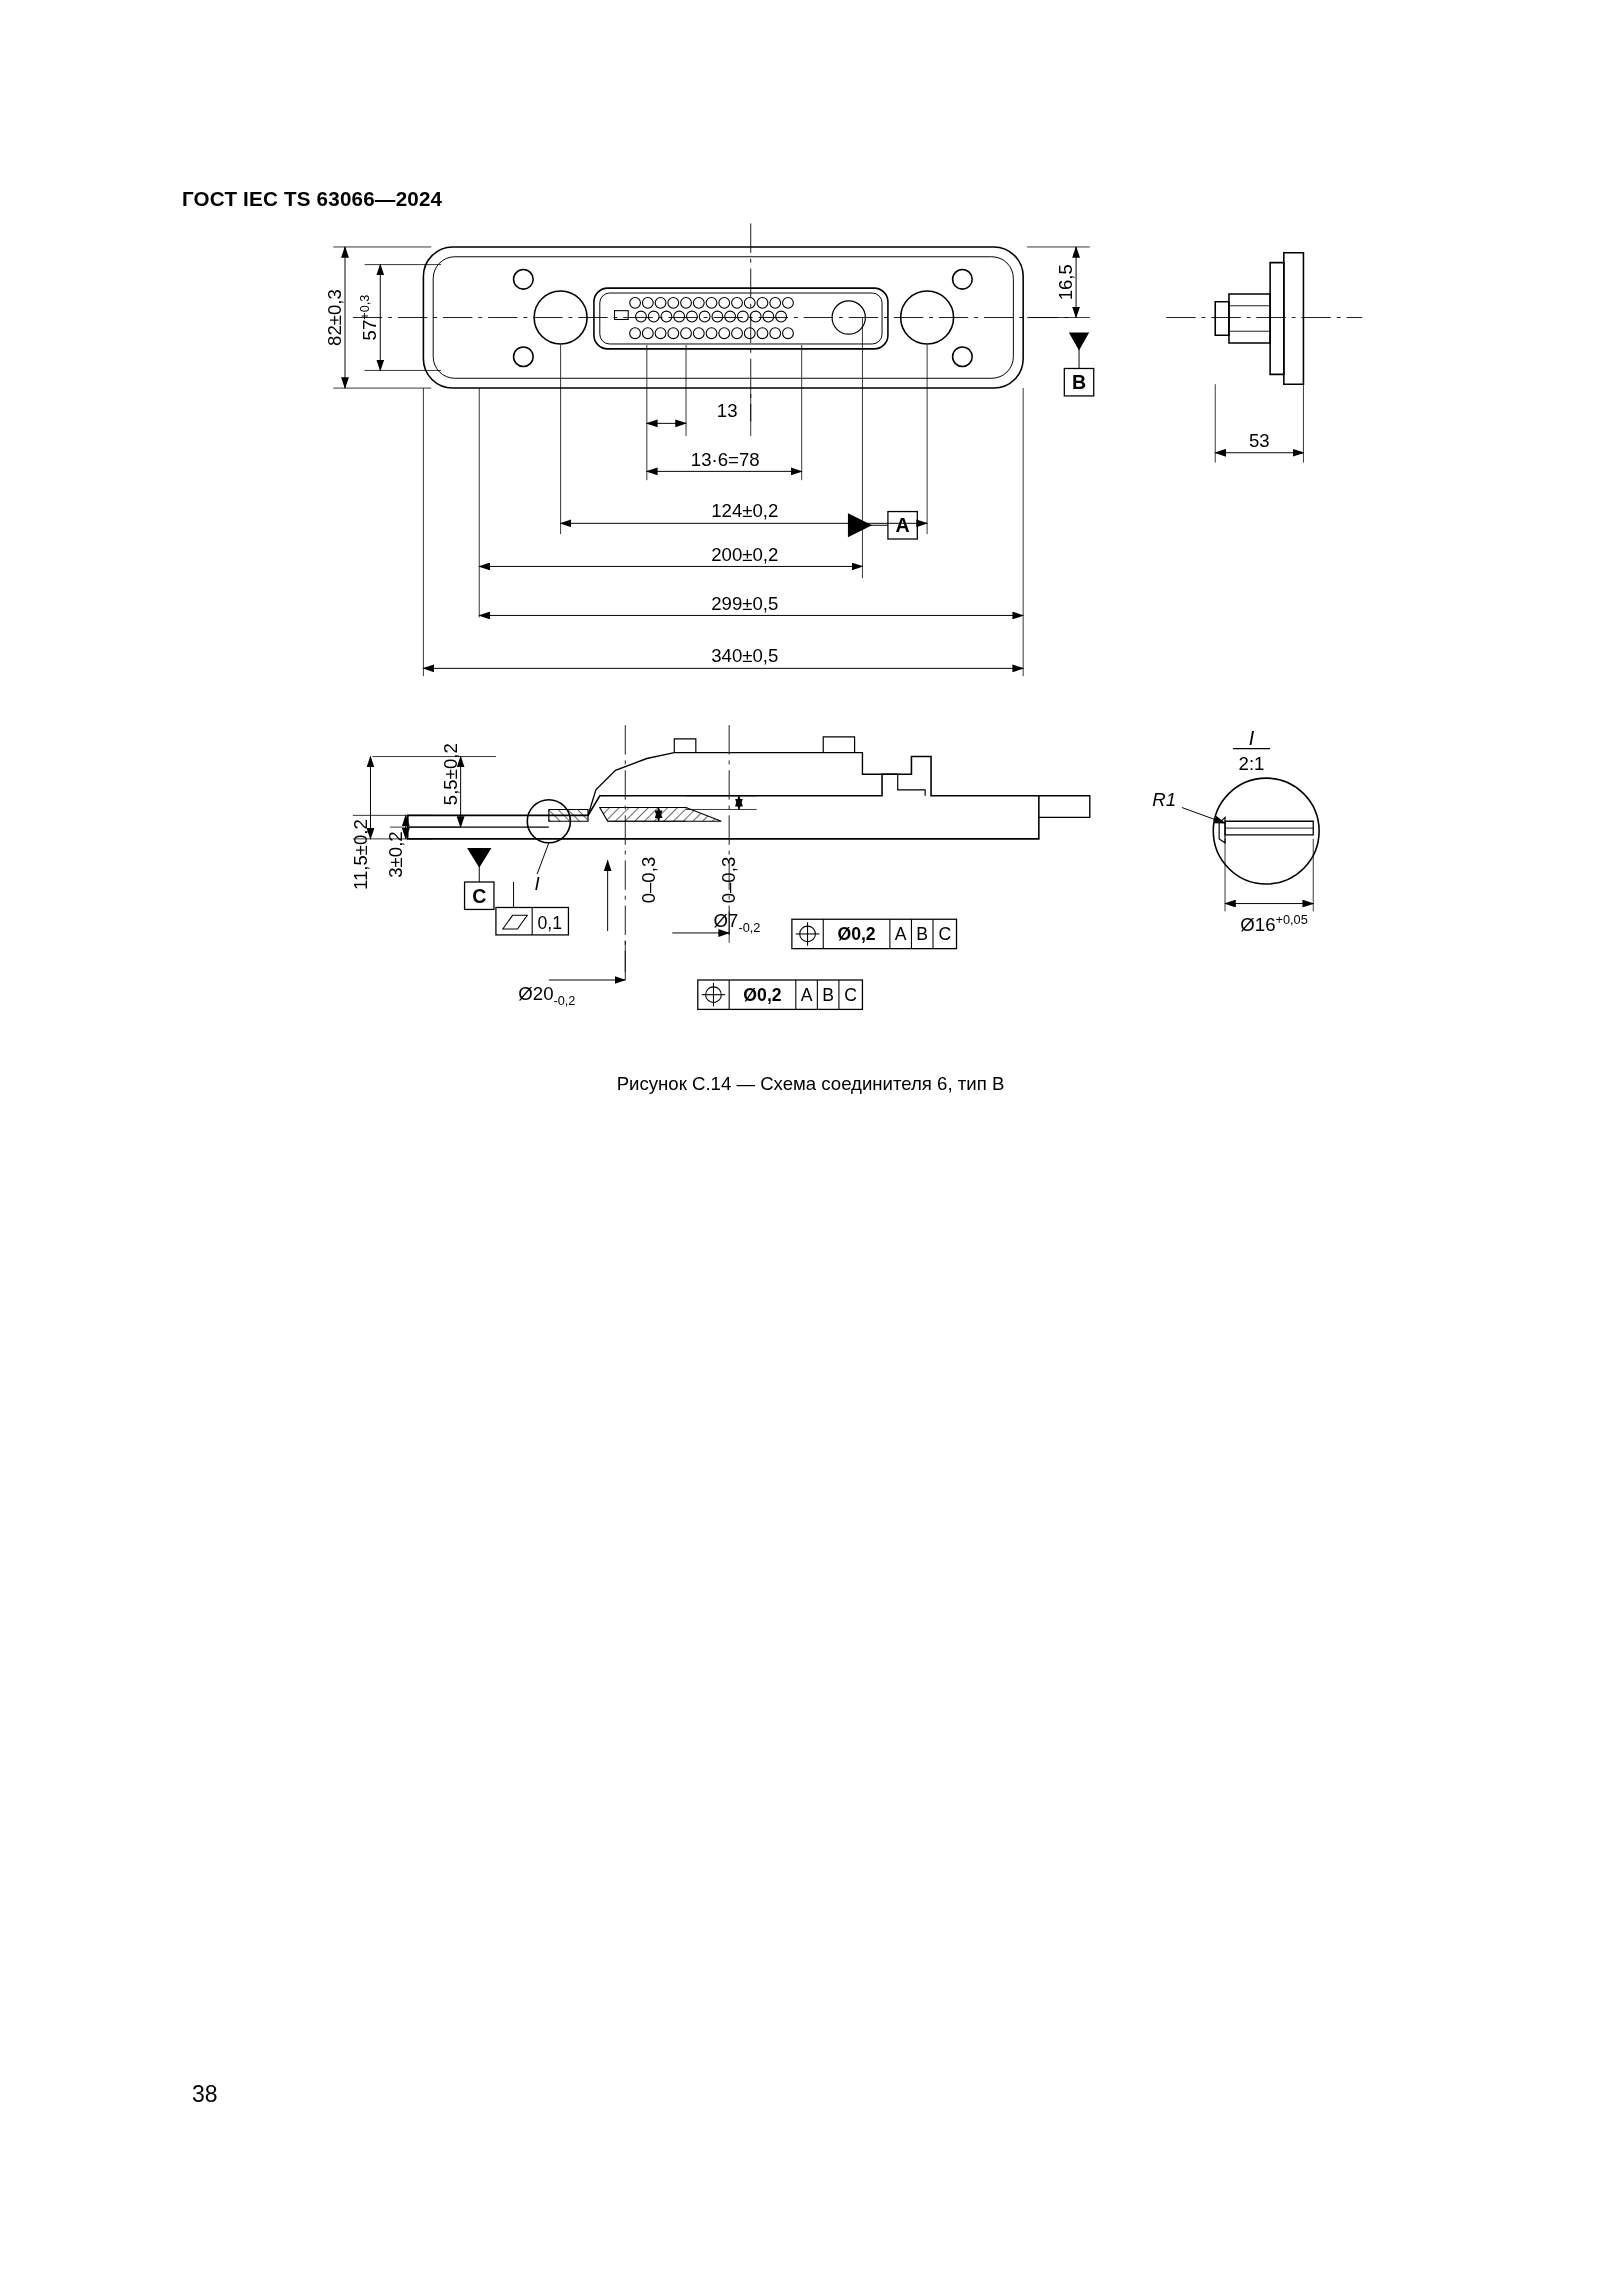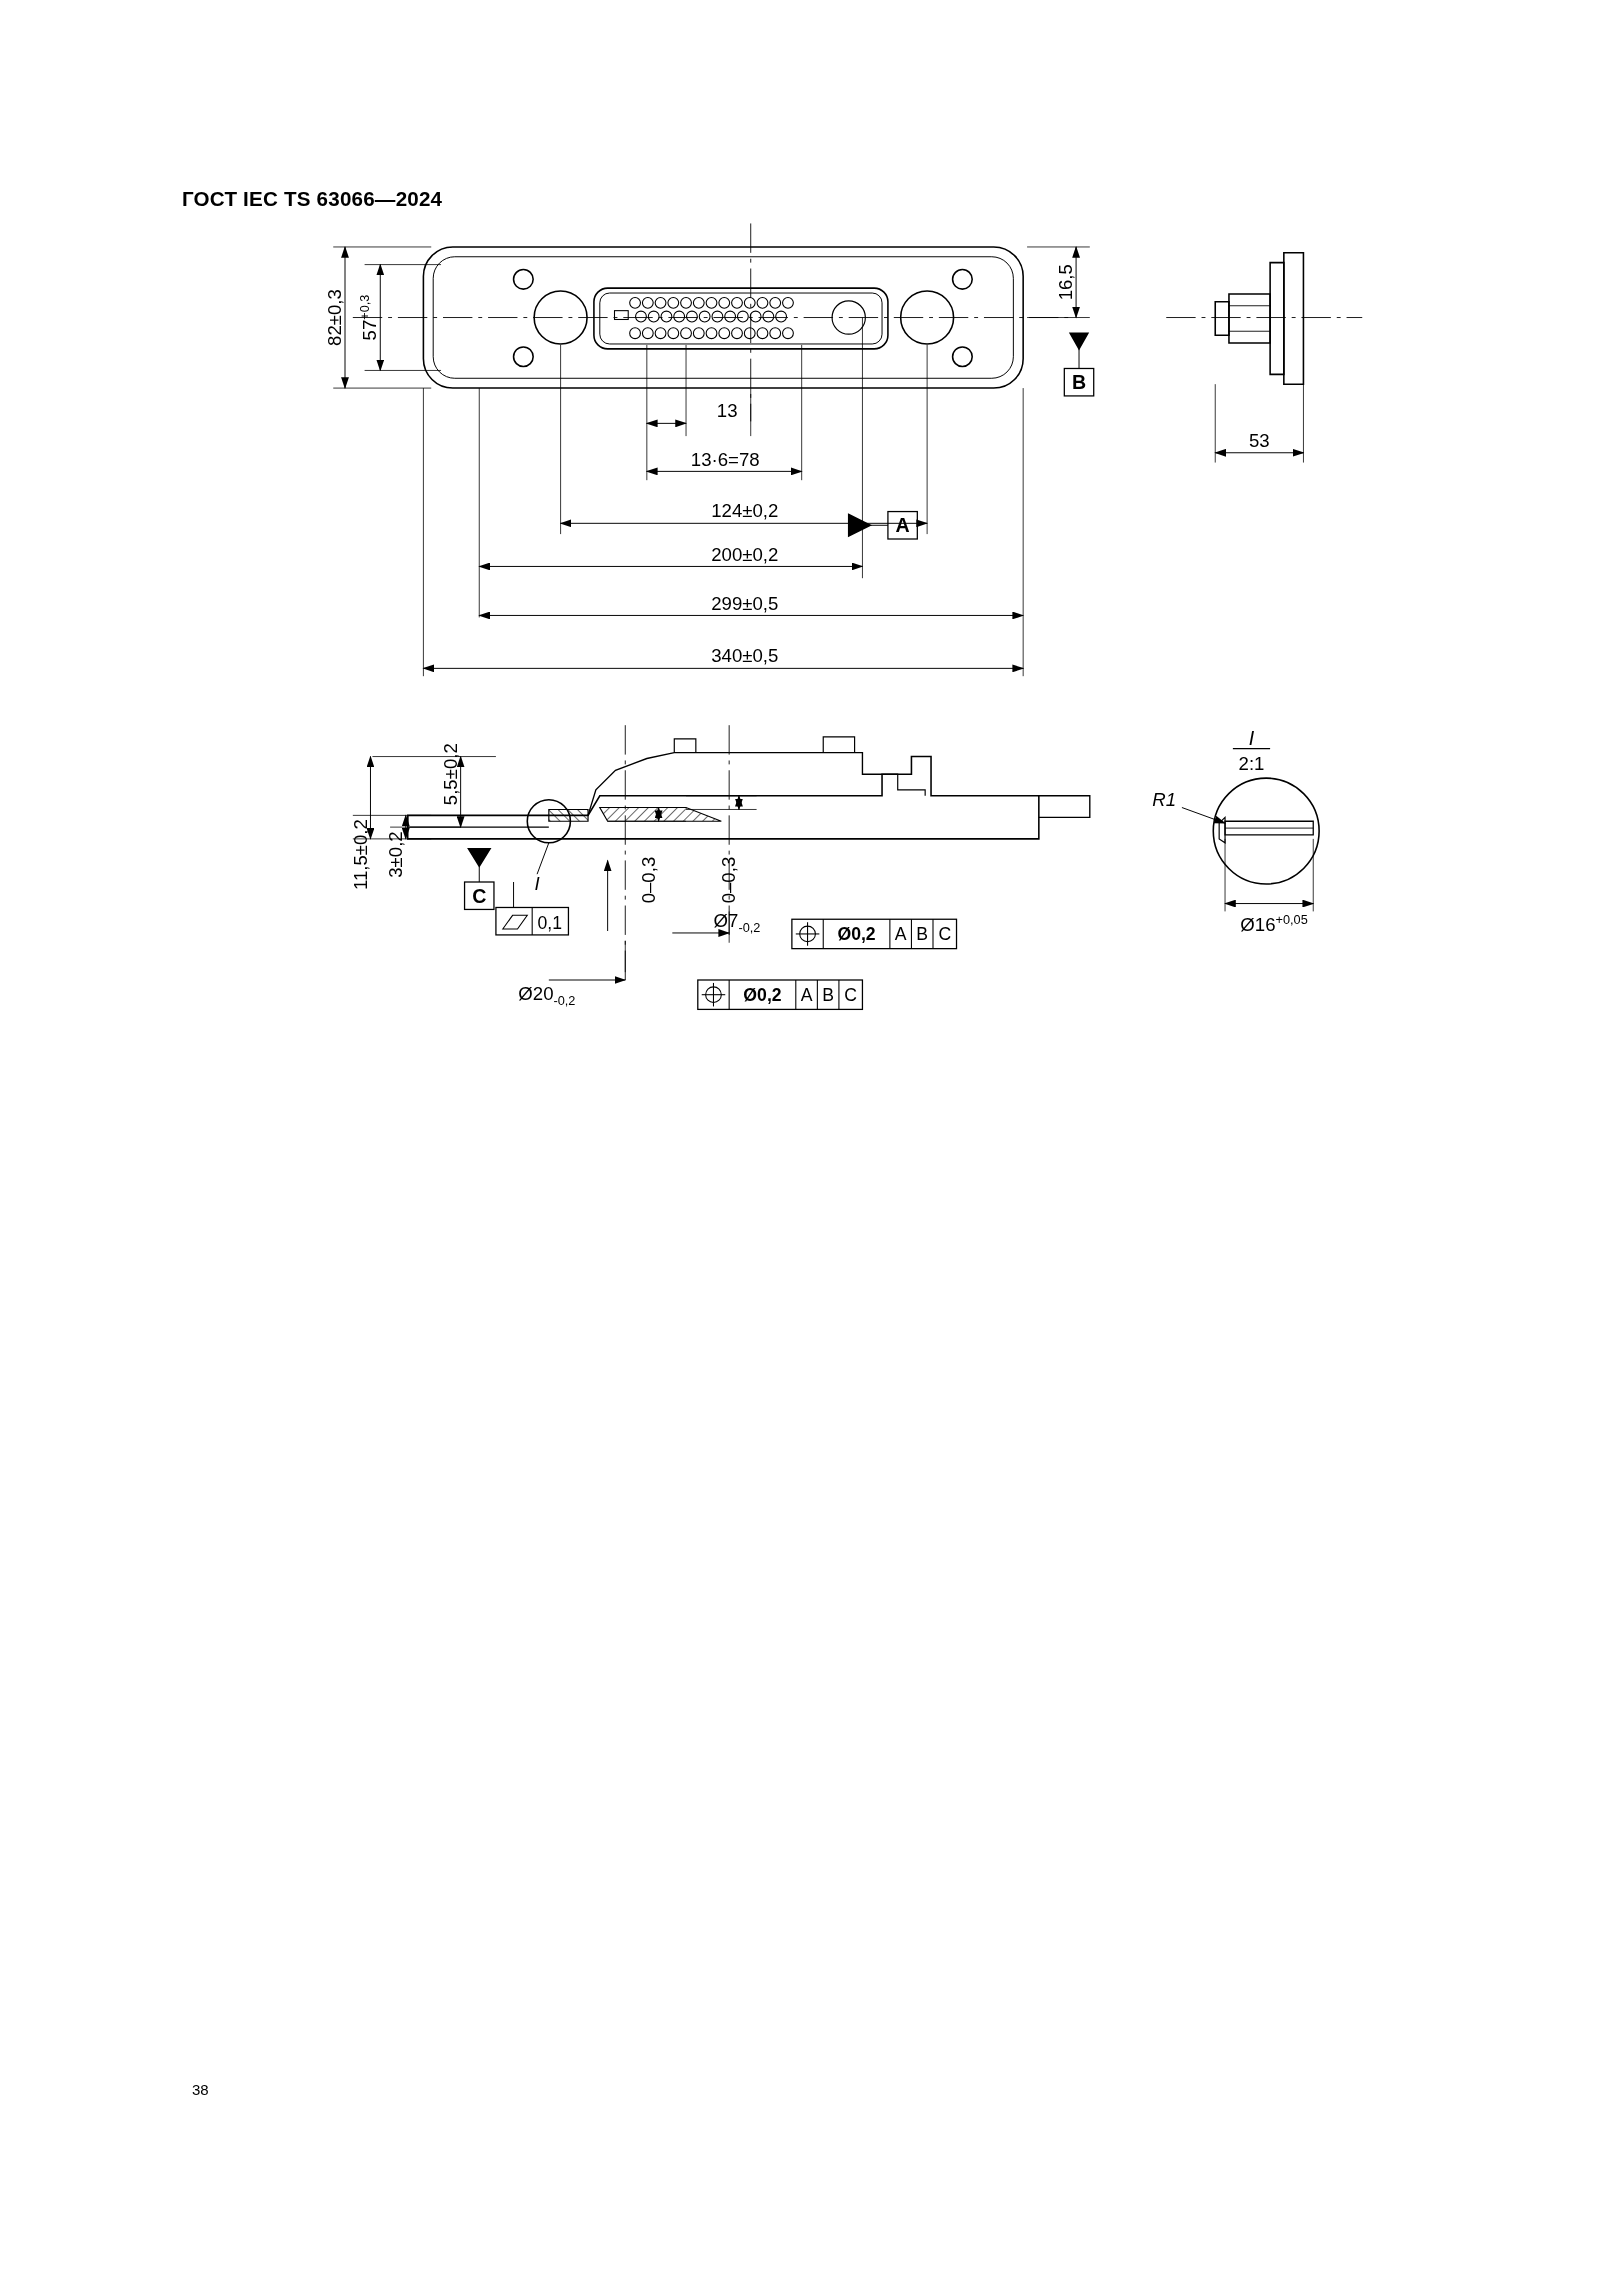--- a/index.html
+++ b/index.html
@@ -26,21 +26,21 @@
     font-size: 20.6px;
     font-weight: bold;
     letter-spacing: 0.2px;
     white-space: nowrap;
     margin-top: 42px;
   }
   .page-number {
     position: absolute;
     left: 192px;
     top: 2081px;
-    font-size: 15px;
+    font-size: 23px;
   }
   .figure-caption {
     position: absolute;
     left: 0;
     right: 0;
     top: 1073px;
     text-align: center;
     font-size: 18.6px;
   }
   .drawing {
@@ -367,17 +367,18 @@
     <text x="868" y="1021" font-size="18" text-anchor="middle">C</text>
 
     <text x="548" y="908" font-size="19" font-style="italic" text-anchor="middle">I</text>
 
     <text x="1277" y="760" font-size="20" font-style="italic" text-anchor="middle">I</text>
     <text x="1277" y="786" font-size="19" text-anchor="middle">2:1</text>
     <text x="1188" y="822" font-size="19" font-style="italic" text-anchor="middle">R1</text>
     <text x="1300" y="950" font-size="19" text-anchor="middle">Ø16<tspan font-size="13" dy="-7">+0,05</tspan></text>
   </svg>
 
+  <div class="figure-caption">Рисунок С.14 — Схема соединителя 6, тип В</div>
 
   <div class="page-number">38</div>
 
 </div>
 
 
 </body></html>

